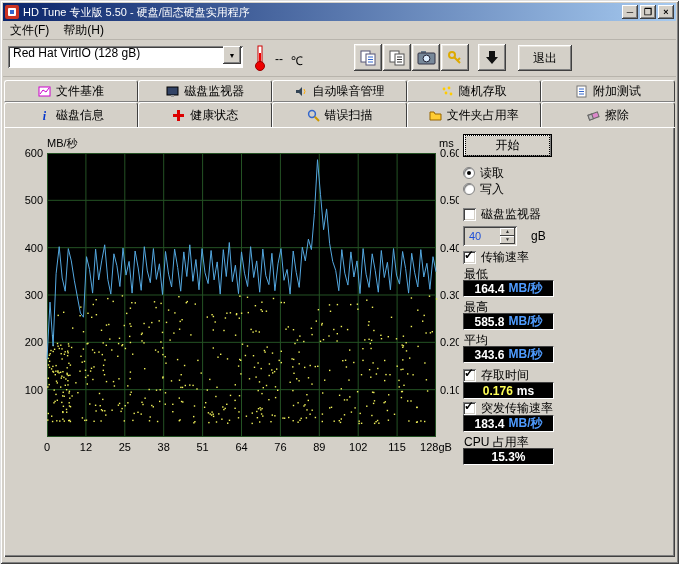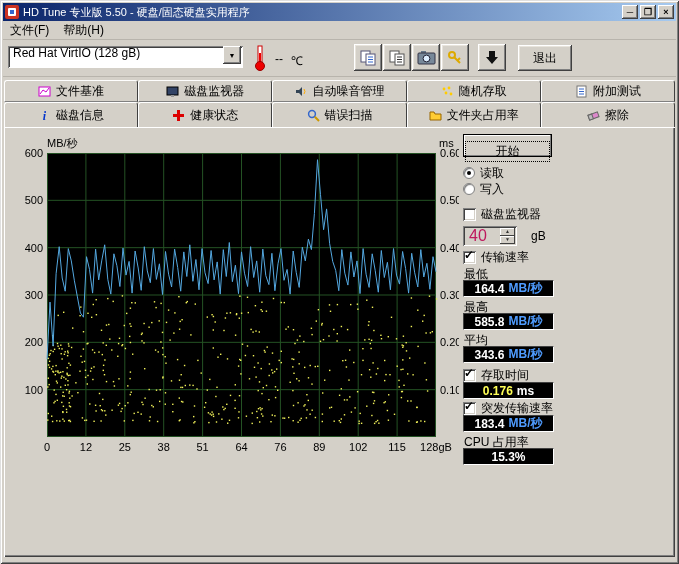--- a/index.html
+++ b/index.html
@@ -57,39 +57,39 @@
   
   .content-panel { position:absolute; left:4px; top:127px; right:4px; bottom:7px; background:#d4d0c8; z-index:2;
                    box-shadow: inset 1px 1px 0 #fff, inset -1px -1px 0 #404040, inset -2px -2px 0 #808080; }
   .chart-svg { position:absolute; left:0; top:0; }
 
   
   .right-panel { position:absolute; left:455px; top:0; width:212px; height:350px; }
   .start-btn { position:absolute; left:4px; top:7px; width:89px; height:23px; background:#d4d0c8; border:1px solid #000;
                font-family:"Liberation Sans",sans-serif; font-size:12px; cursor:default;
                box-shadow: inset -1px -1px 0 #808080, inset 1px 1px 0 #fff; }
-  .start-btn .focus-inner { display:block; margin:7px 2px; outline:1px dotted #000; padding:1px 8px; }
+  .start-btn .focus-inner { display:block; margin:1px 2px; outline:1px dotted #000; padding:1px 8px; }
   .ctl-row { position:absolute; left:4px; display:flex; align-items:center; gap:5px; height:14px; font-size:12px; white-space:nowrap; }
   .radio { position:relative; width:12px; height:12px; border-radius:50%; background:#fff;
            border:1px solid #808080; box-shadow: inset 1px 1px 1px rgba(64,64,64,.7); }
   .radio .dot { display:none; position:absolute; left:3px; top:3px; width:4px; height:4px; border-radius:50%; background:#000; }
   .radio.on .dot { display:block; }
   .checkbox { position:relative; width:13px; height:13px; background:#fff;
               box-shadow: inset 1px 1px 0 #808080, inset -1px -1px 0 #fff, inset 2px 2px 0 #404040, inset -2px -2px 0 #d4d0c8; }
   .checkbox .mark { display:none; position:absolute; left:1px; top:-3px; font-size:12px; font-weight:bold; color:#000; }
   .checkbox.on .mark { display:block; }
   .plabel { position:absolute; font-size:12px; white-space:nowrap; }
   .valbox { position:absolute; left:4px; width:91px; height:17px; background:#000;
             border:1px solid; border-color:#404040 #fff #fff #404040;
             display:flex; align-items:center; justify-content:center; gap:4px;
             font-size:12px; font-weight:bold; }
   .spinner { position:absolute; left:4px; top:99px; width:54px; height:20px; background:#d4d0c8;
              box-shadow: inset 1px 1px 0 #808080, inset -1px -1px 0 #fff, inset 2px 2px 0 #404040;
              display:flex; align-items:center; }
-  .spin-val { flex:1; color:#be185d; padding-left:6px; font-size:16px; }
+  .spin-val { flex:1; color:#1d4ed8; padding-left:6px; font-size:11px; }
   .spin-btns { width:15px; height:16px; margin-right:2px; display:flex; flex-direction:column; }
   .spin-up,.spin-down { flex:1; background:#d4d0c8; font-size:5px; line-height:7px; text-align:center; color:#333;
                         box-shadow: inset -1px -1px 0 #404040, inset 1px 1px 0 #fff; }
 </style>
 </head>
 <body>
 
 <div id="screen">
 
   <div class="titlebar">

